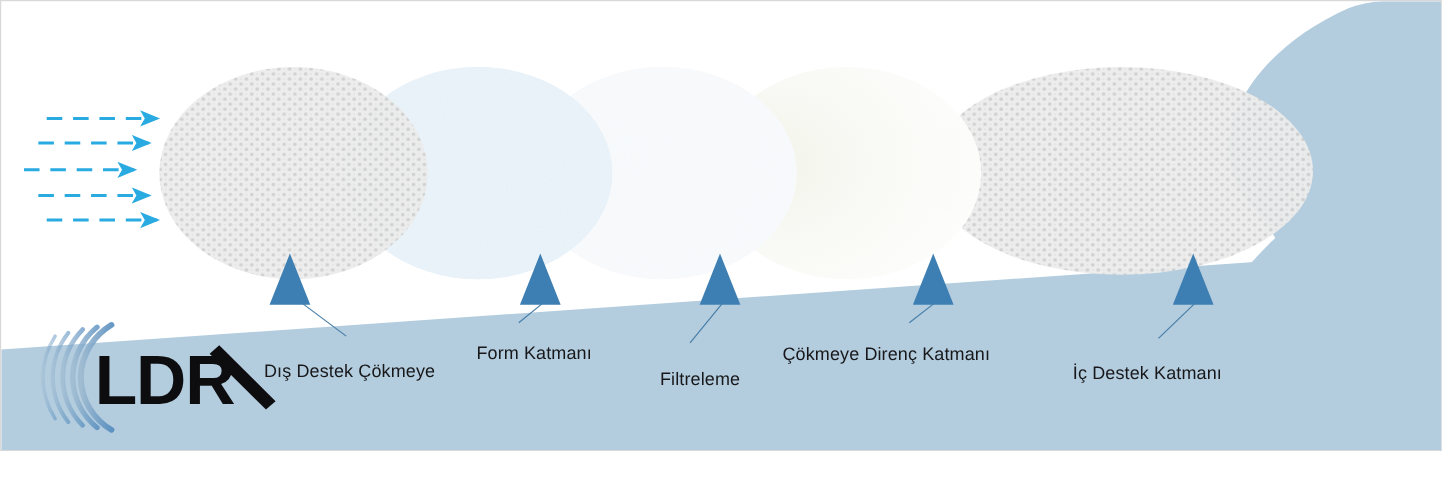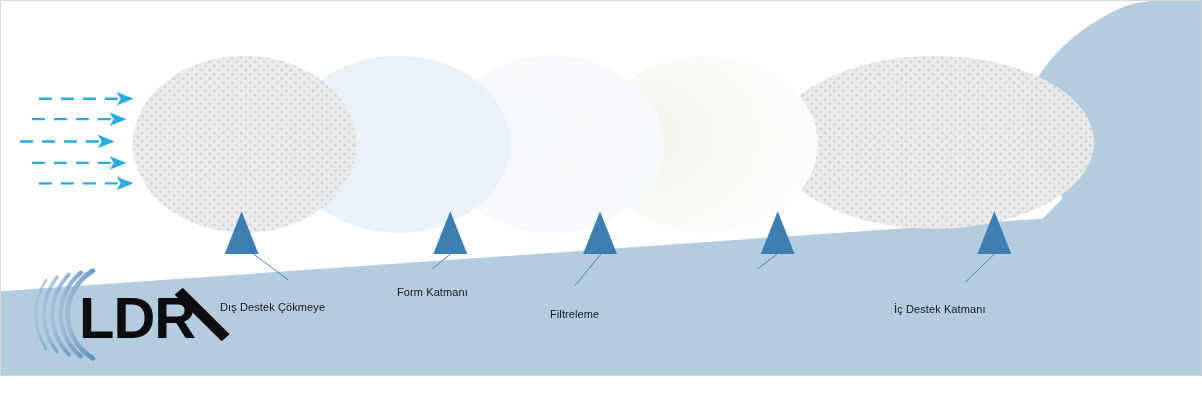--- a/index.html
+++ b/index.html
@@ -25,21 +25,21 @@
     position: absolute;
     inset: 0;
     width: 100%;
     height: 100%;
     display: block;
   }
 
   .lbl {
     position: absolute;
     font-family: "Liberation Sans", sans-serif;
-    font-size: 11px;
+    font-size: 15px;
     color: #18181a;
     white-space: nowrap;
     letter-spacing: 0.1px;
     line-height: 1;
   }
 
   .logo-word {
     position: absolute;
     font-family: "Liberation Sans", sans-serif;
     font-weight: bold;
@@ -186,16 +186,17 @@
   </svg>
 
   <div class="logo-word" id="logo-ldr">LDR</div>
 
   <div class="lbl" style="left:219px; top:301px;">Dış Destek Çökmeye</div>
 
   <div class="lbl" style="left:396px; top:286px;">Form Katmanı</div>
 
   <div class="lbl" style="left:549px; top:308px;text-align:center;">Filtreleme</div>
 
+  <div class="lbl" style="left:651px; top:287px;">Çökmeye Direnç Katmanı</div>
 
   <div class="lbl" style="left:893px; top:303px;text-align:right;">İç Destek Katmanı</div>
 
 </div>
 
 </body></html>

